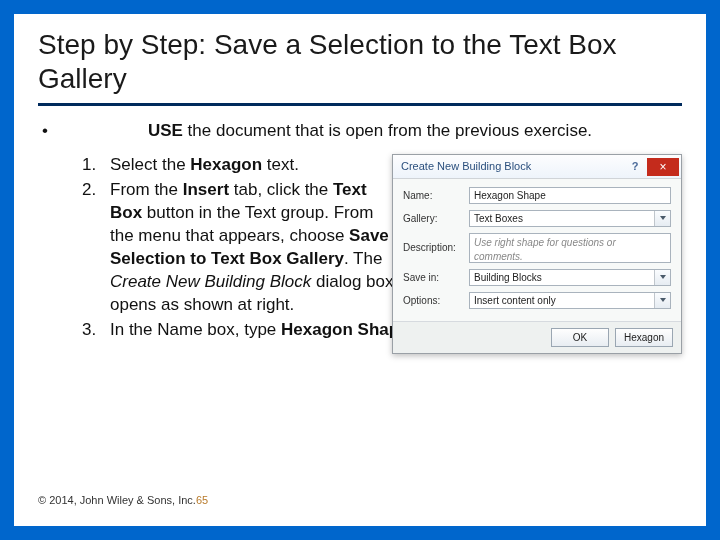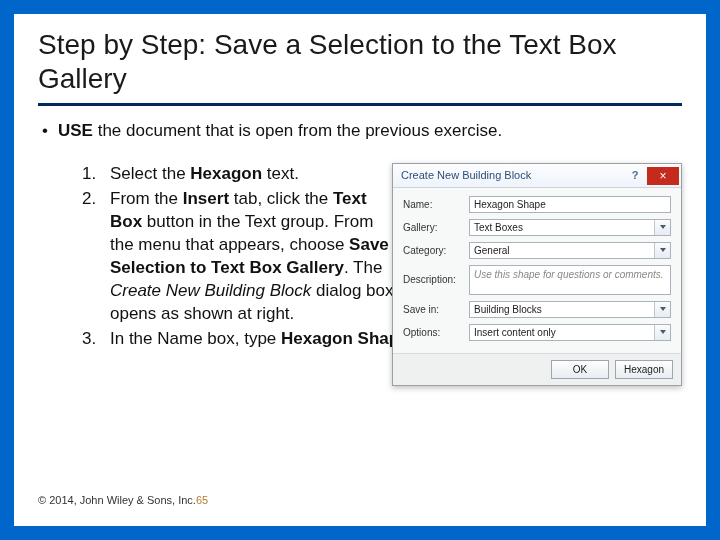--- a/index.html
+++ b/index.html
@@ -29,23 +29,24 @@
     border: none;
     border-top: 3px solid #002a5c;
     margin: 0 0 14px 0;
   }
   .body {
     font-size: 17px;
     color: #111;
     line-height: 1.35;
   }
   .lead {
-    margin: 0 0 20px 0;
+    margin: 0 0 11px 0;
     padding-left: 20px;
     position: relative;
+    text-align: center;
   }
   .lead::before {
     content: "•";
     position: absolute;
     left: 4px;
     top: 0;
   }
   .steps-wrap {
     position: relative;
   }
@@ -225,31 +226,24 @@
                 <span>Hexagon Shape</span>
               </div>
           </div>
           <div class="dlg-row">
             <label>Gallery:</label>
             <div class="fld combo">
                 <span>Text Boxes</span>
                 <span class="chev"></span>
               </div>
           </div>
-          <div class="dlg-row">
-            <label>Category:</label>
-            <div class="fld combo">
-                <span>General</span>
-                <span class="chev"></span>
-              </div>
-          </div>
           <div class="dlg-row desc">
             <label>Description:</label>
             <div class="fld">
-                <span>Use this shape for questions or comments.</span>
+                <span>Use right shape for questions or comments.</span>
               </div>
           </div>
           <div class="dlg-row">
             <label>Save in:</label>
             <div class="fld combo">
                 <span>Building Blocks</span>
                 <span class="chev"></span>
               </div>
           </div>
           <div class="dlg-row">

